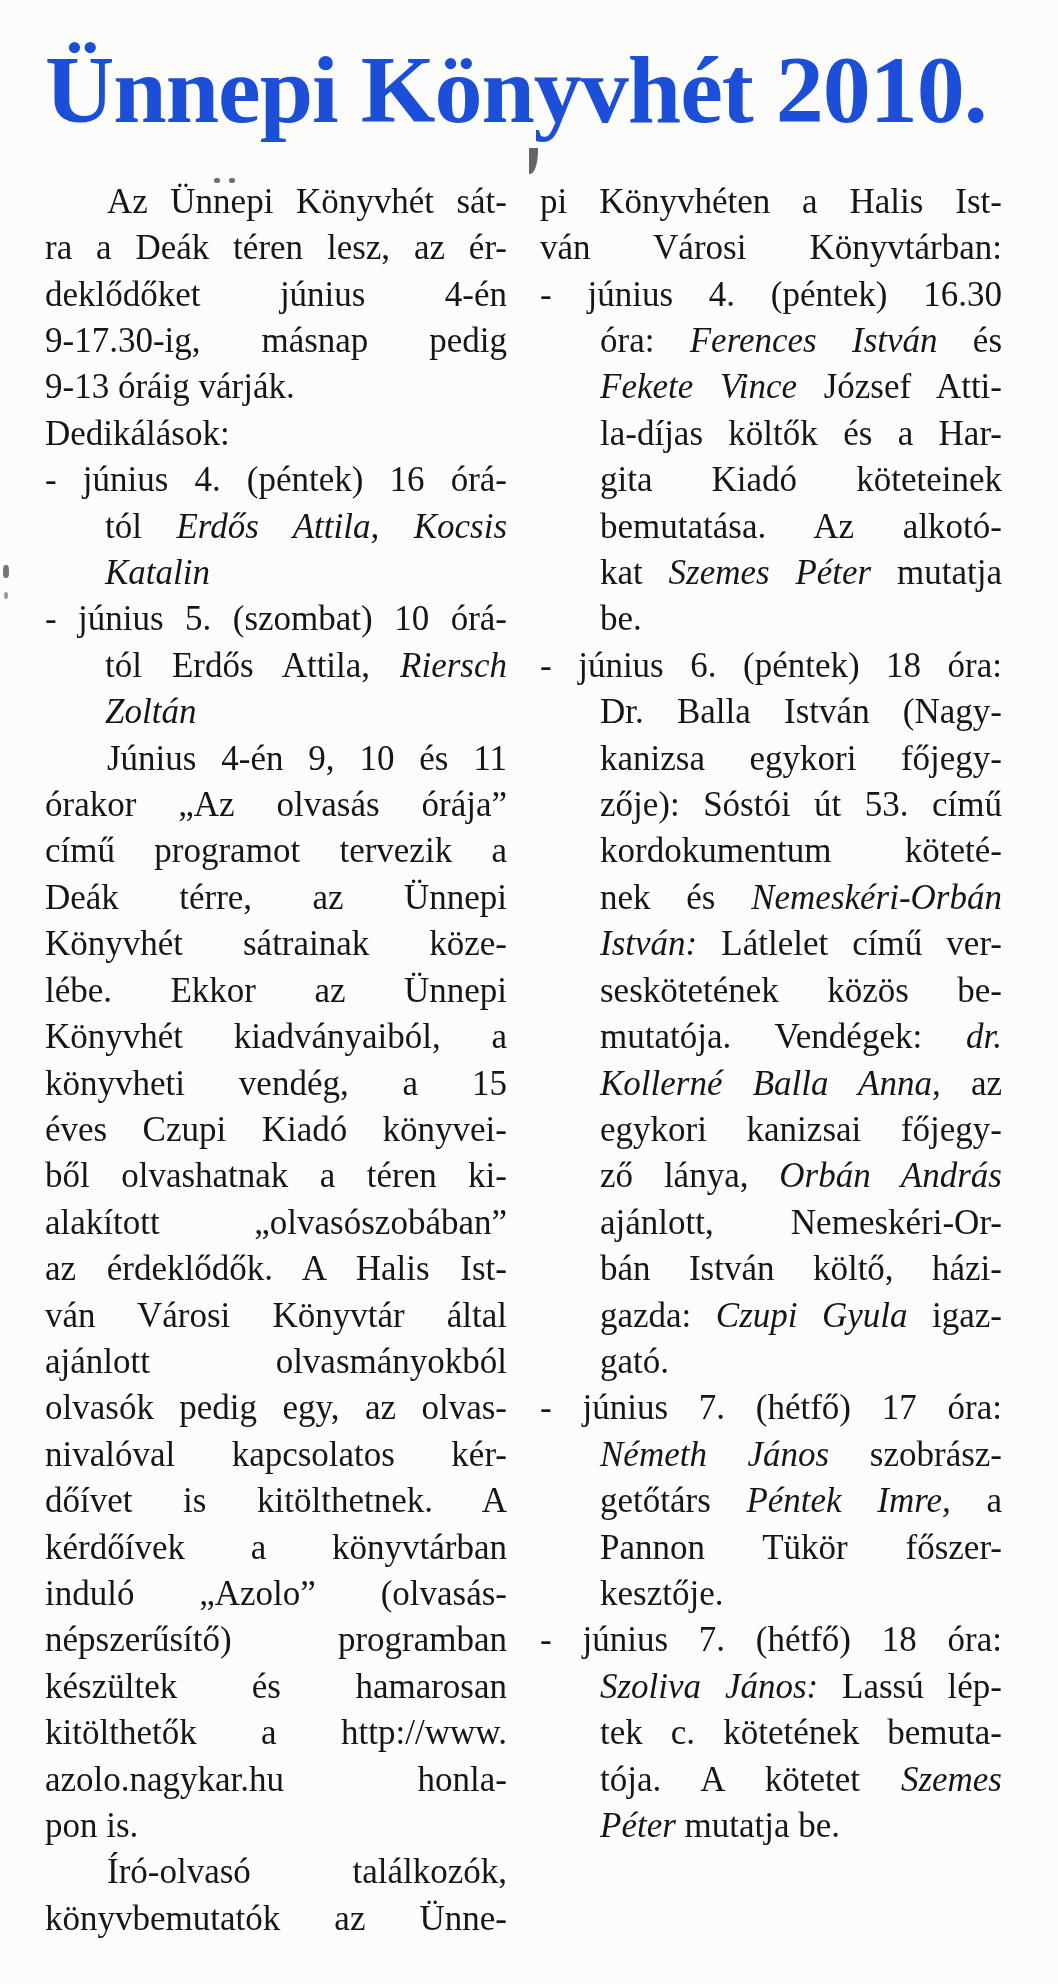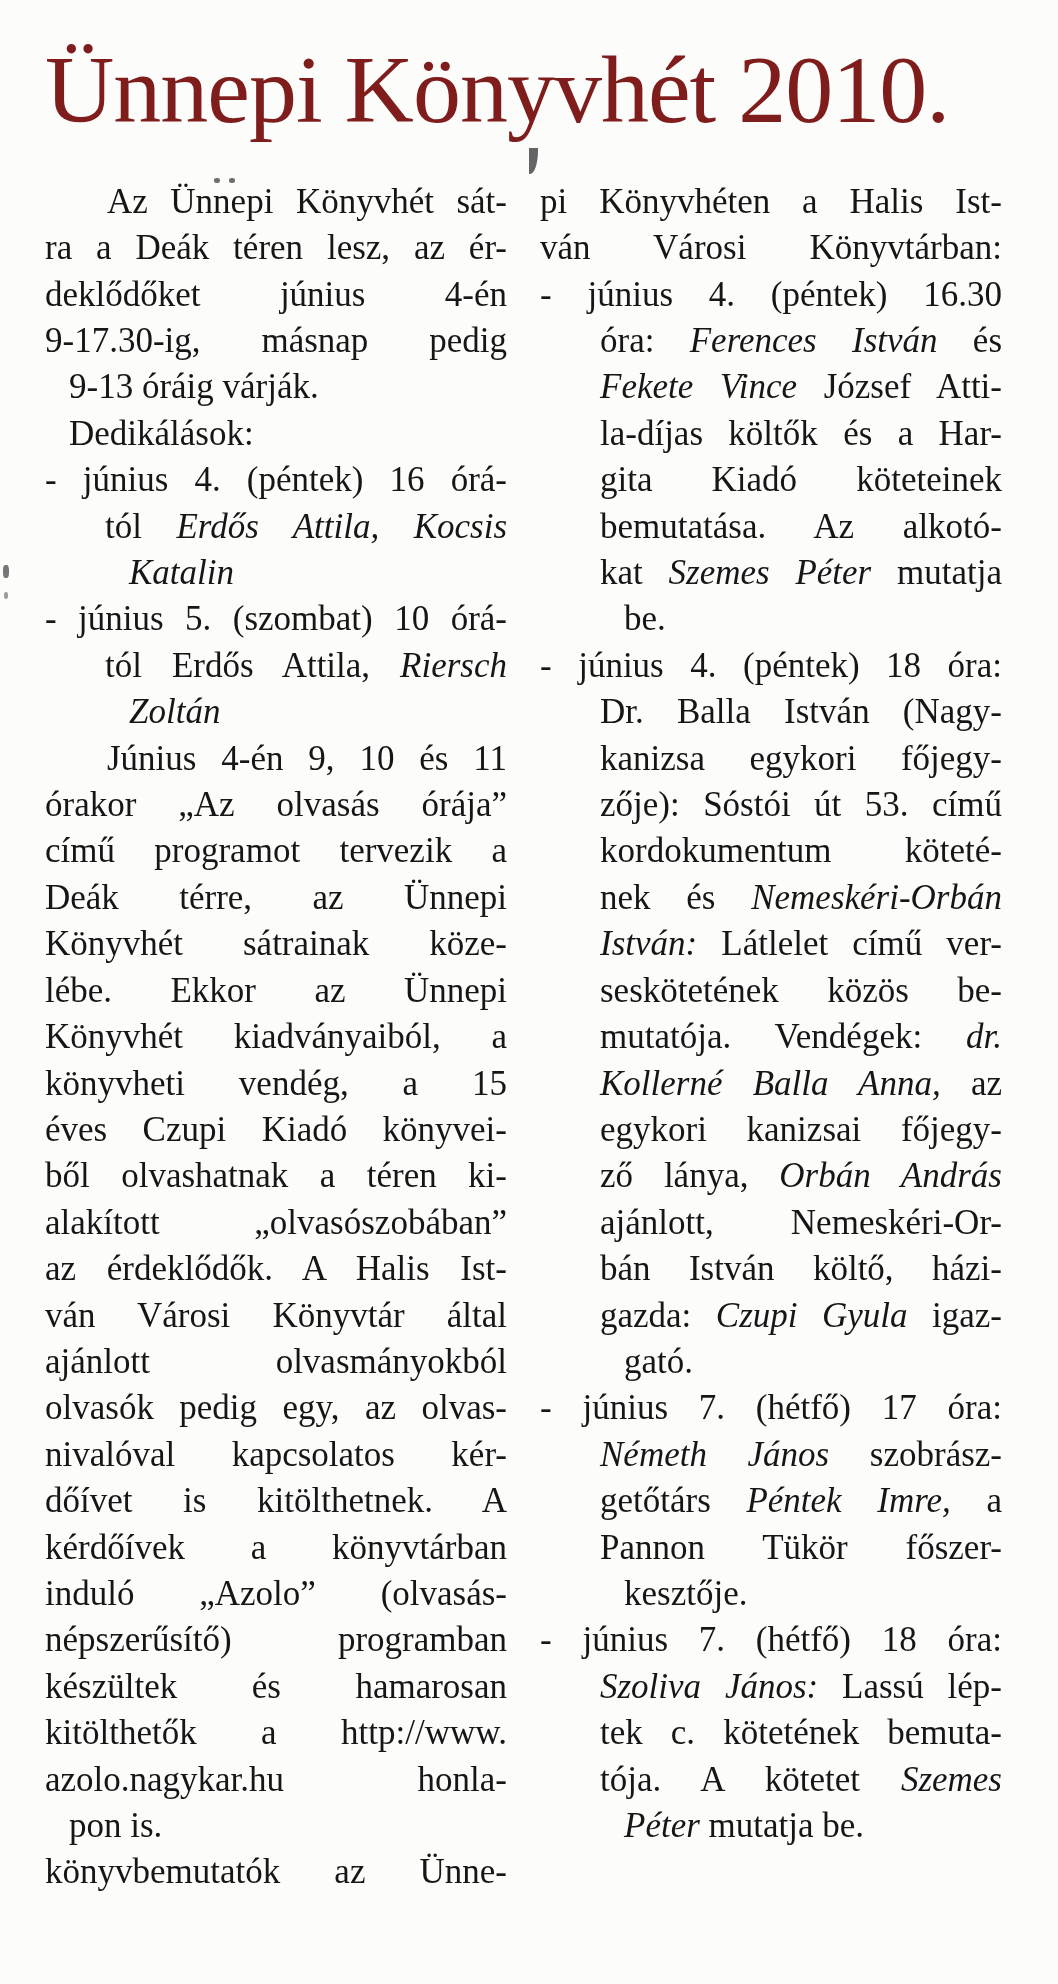--- a/index.html
+++ b/index.html
@@ -12,45 +12,45 @@
     position: relative;
   }
   .page {
     position: relative;
     padding: 26px 45px 0 45px;
     box-sizing: border-box;
     width: 1058px; height: 1984px;
   }
   .headline {
     font-family: "Liberation Serif", serif;
-    font-weight: normal;
+    font-weight: bold;
     font-size: 96px;
     line-height: 1.05;
     letter-spacing: -1px;
     margin: 14px 0 0 0;
     white-space: nowrap;
-    color: #7f1d1d;
+    color: #1d4ed8;
   }
   .columns {
     display: flex;
     gap: 33px;
     margin-top: 38px;
   }
   .col {
     width: 462px;
     font-size: 35px;
     line-height: 46.4px;
     color: #161616;
   }
   .line {
     text-align: justify;
     text-align-last: justify;
     min-height: 46.4px;
   }
-  .line.end  { text-align-last: left; margin-left: 24px; }
+  .line.end  { text-align-last: left; }
   .line.first { text-indent: 62px; }
   .line.hang  { padding-left: 60px; }
   .it { font-style: italic; }
   
   .speck { position: absolute; background: #4a4a4a; border-radius: 40%; }
   .speck.s1 { left: 3px;  top: 565px;  width: 6px;  height: 13px; opacity:.75; }
   .speck.s2 { left: 4px;  top: 592px;  width: 4px;  height: 7px;  opacity:.55; }
   .speck.s3 { left: 214px; top: 178px; width: 6px;  height: 5px;  opacity:.8; }
   .speck.s4 { left: 229px; top: 178px; width: 6px;  height: 5px;  opacity:.8; }
   .speck.s5 { left: 529px; top: 148px; width: 9px;  height: 26px; opacity:.85; border-radius: 0 0 90% 0; }
@@ -91,34 +91,35 @@
         <div class="line"><span>olvasók pedig egy, az olvas-</span></div>
         <div class="line"><span>nivalóval kapcsolatos kér-</span></div>
         <div class="line"><span>dőívet is kitölthetnek. A</span></div>
         <div class="line"><span>kérdőívek a könyvtárban</span></div>
         <div class="line"><span>induló „Azolo” (olvasás-</span></div>
         <div class="line"><span>népszerűsítő) programban</span></div>
         <div class="line"><span>készültek és hamarosan</span></div>
         <div class="line"><span>kitölthetők a http://www.</span></div>
         <div class="line"><span>azolo.nagykar.hu honla-</span></div>
         <div class="line end"><span>pon is.</span></div>
+        <div class="line first"><span>Író-olvasó találkozók,</span></div>
         <div class="line"><span>könyvbemutatók az Ünne-</span></div>
       </div>
     <div class="col" id="col-right">
         <div class="line"><span>pi Könyvhéten a Halis Ist-</span></div>
         <div class="line"><span>ván Városi Könyvtárban:</span></div>
         <div class="line"><span>- június 4. (péntek) 16.30</span></div>
         <div class="line hang"><span>óra: </span><span class="it">Ferences István</span><span> és</span></div>
         <div class="line hang"><span class="it">Fekete Vince</span><span> József Atti-</span></div>
         <div class="line hang"><span>la-díjas költők és a Har-</span></div>
         <div class="line hang"><span>gita Kiadó köteteinek</span></div>
         <div class="line hang"><span>bemutatása. Az alkotó-</span></div>
         <div class="line hang"><span>kat </span><span class="it">Szemes Péter</span><span> mutatja</span></div>
         <div class="line hang end"><span>be.</span></div>
-        <div class="line"><span>- június 4. (péntek) 18 óra:</span></div>
+        <div class="line"><span>- június 6. (péntek) 18 óra:</span></div>
         <div class="line hang"><span>Dr. Balla István (Nagy-</span></div>
         <div class="line hang"><span>kanizsa egykori főjegy-</span></div>
         <div class="line hang"><span>zője): Sóstói út 53. című</span></div>
         <div class="line hang"><span>kordokumentum köteté-</span></div>
         <div class="line hang"><span>nek és </span><span class="it">Nemeskéri-Orbán</span></div>
         <div class="line hang"><span class="it">István:</span><span> Látlelet című ver-</span></div>
         <div class="line hang"><span>seskötetének közös be-</span></div>
         <div class="line hang"><span>mutatója. Vendégek: </span><span class="it">dr.</span></div>
         <div class="line hang"><span class="it">Kollerné Balla Anna,</span><span> az</span></div>
         <div class="line hang"><span>egykori kanizsai főjegy-</span></div>

